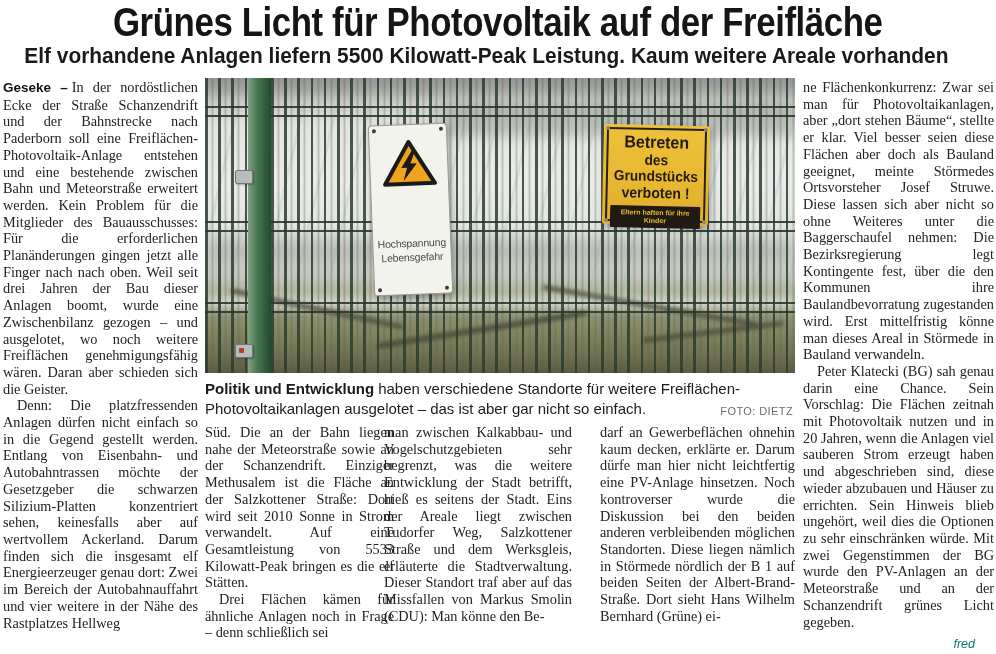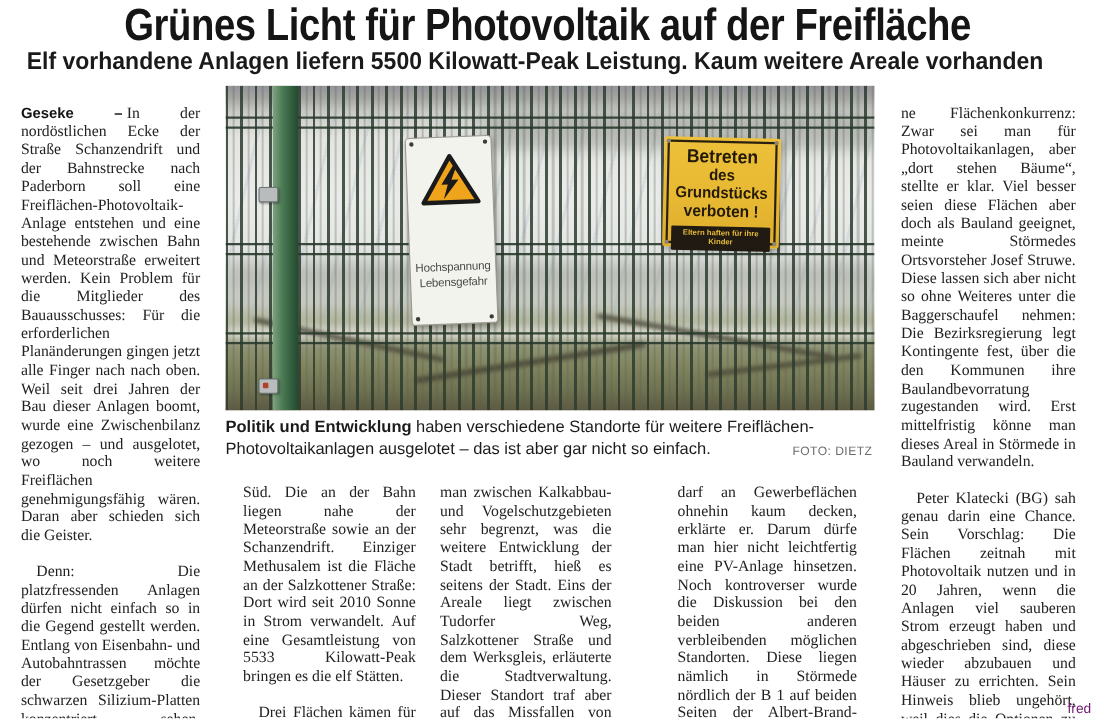--- a/index.html
+++ b/index.html
@@ -10,31 +10,31 @@
             font-family:"Liberation Sans", sans-serif;font-weight:bold;color:#151515;}
   .headline .inner{display:inline-block;font-size:41px;line-height:44px;white-space:nowrap;
             transform:scaleX(0.85);transform-origin:center;letter-spacing:-0.5px;}
   .subhead{position:absolute;top:43px;left:0;width:996px;text-align:left;
             font-family:"Liberation Sans", sans-serif;font-weight:bold;color:#1a1a1a;}
   .subhead .inner{display:inline-block;font-size:22px;line-height:26px;white-space:nowrap;
             transform:scaleX(0.95);transform-origin:center;}
   
   .col{position:absolute;text-align:justify;font-size:14.3px;line-height:16.7px;
        color:#222;overflow:hidden;hyphens:auto;}
-  .col p{margin:16px;}
+  .col p{margin:0;}
   .col p.indent{text-indent:14px;}
   .lead{font-family:"Liberation Sans", sans-serif;font-weight:bold;font-size:13.5px;
         padding-right:4px;color:#111;}
   .col1{left:3px;top:79px;width:195px;height:574px;}
   .col2{left:205px;top:424px;width:189px;height:230px;}
   .col3{left:384px;top:424px;width:188px;height:230px;}
   .col4{left:600px;top:424px;width:195px;height:230px;}
   .col5{left:803px;top:79px;width:191px;height:574px;}
-  .byline{position:absolute;right:2px;bottom:0px;font-family:"Liberation Sans", sans-serif;
-          font-size:12.5px;color:#701a75;}
+  .byline{position:absolute;right:19px;bottom:0px;font-family:"Liberation Sans", sans-serif;
+          font-size:12.5px;color:#0f766e;font-style:italic;}
   
   .photo{position:absolute;left:205px;top:78px;width:590px;height:295px;overflow:hidden;
          background:linear-gradient(180deg,
            #94949a 0%, #a7a7a4 4%, #c9cac7 8%, #e4e5e1 16%, #ebecea 34%,
            #e4e6e4 50%, #d2d5d0 60%, #c6c9c0 67%, #b3b69e 72%, #93977a 78%,
            #82855f 86%, #6f7150 94%, #5d5941 100%);}
   .sheen{position:absolute;left:0;right:0;top:22px;height:190px;
          background:repeating-linear-gradient(103deg, rgba(165,175,190,0.22) 0 3px,
          rgba(255,255,255,0) 3px 32px);}
   .band-a{position:absolute;left:40%;right:0;top:26px;height:32px;

